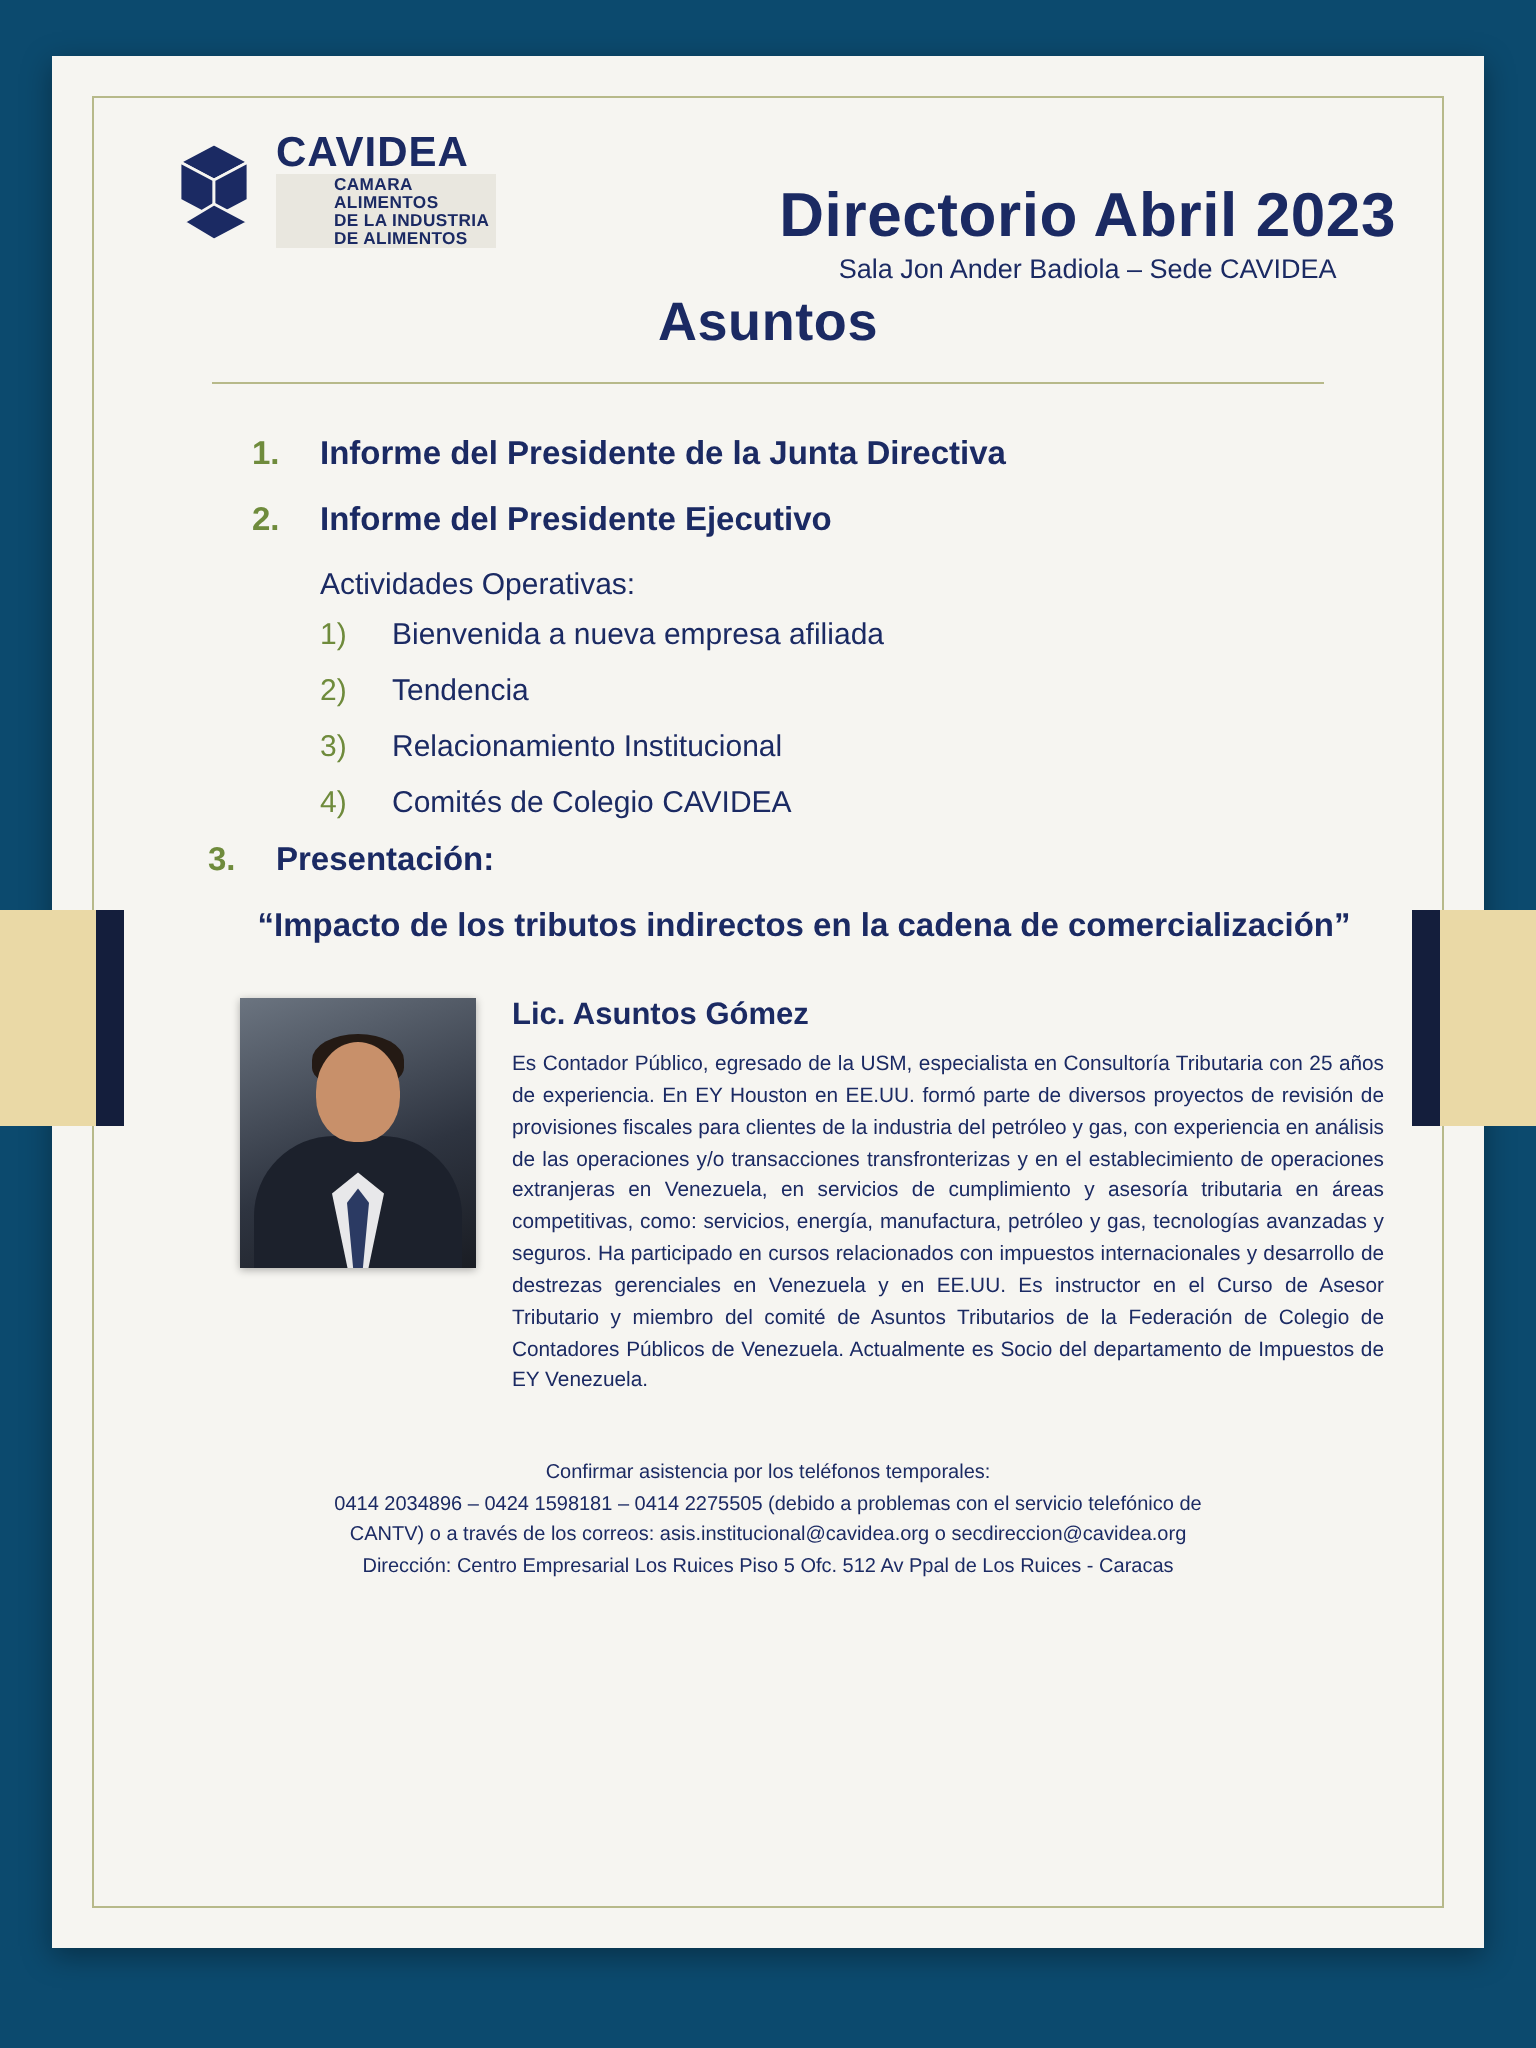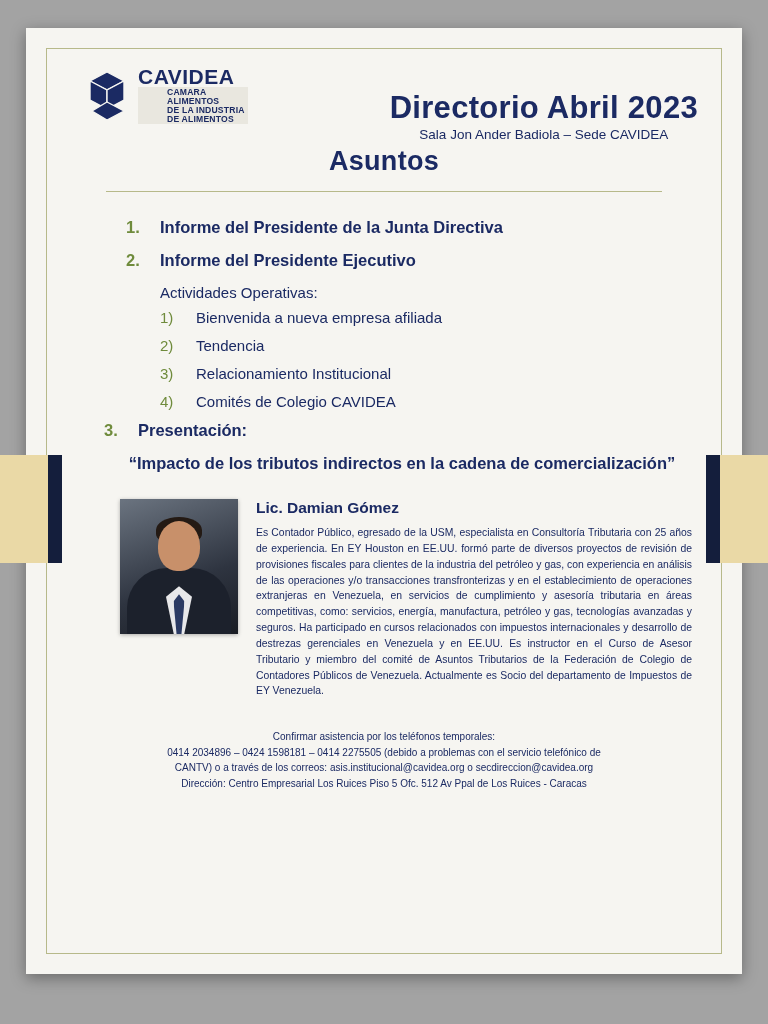--- a/index.html
+++ b/index.html
@@ -12,21 +12,21 @@
     background: #1b2a63;
     font-family: "Liberation Sans", sans-serif;
     overflow: hidden;
     position: relative;
   }
 
   
   .page {
     position: absolute;
     inset: 0;
-    background: #a3a3a3;
+    background: #0c4a6e;
   }
 
   
   .ribbon {
     position: absolute;
     top: 455px;
     height: 108px;
     width: 62px;
     background: #ead9a6;
     z-index: 3;
@@ -374,21 +374,21 @@
 
       <div class="speaker">
         <div class="photo">
           <div class="body"></div>
           <div class="shirt"></div>
           <div class="tie"></div>
           <div class="hair"></div>
           <div class="head"></div>
         </div>
         <div class="speaker-info">
-          <div class="speaker-name">Lic. Damian Gómez</div>
+          <div class="speaker-name">Lic. Asuntos Gómez</div>
           <div class="speaker-bio">Es Contador Público, egresado de la USM, especialista en Consultoría Tributaria con 25 años de experiencia. En EY Houston en EE.UU. formó parte de diversos proyectos de revisión de provisiones fiscales para clientes de la industria del petróleo y gas, con experiencia en análisis de las operaciones y/o transacciones transfronterizas y en el establecimiento de operaciones extranjeras en Venezuela, en servicios de cumplimiento y asesoría tributaria en áreas competitivas, como: servicios, energía, manufactura, petróleo y gas, tecnologías avanzadas y seguros. Ha participado en cursos relacionados con impuestos internacionales y desarrollo de destrezas gerenciales en Venezuela y en EE.UU. Es instructor en el Curso de Asesor Tributario y miembro del comité de Asuntos Tributarios de la Federación de Colegio de Contadores Públicos de Venezuela. Actualmente es Socio del departamento de Impuestos de EY Venezuela.</div>
         </div>
       </div>
 
       <div class="footer">
         <span class="footer-line">Confirmar asistencia por los teléfonos temporales:</span>
         <span class="footer-line">0414 2034896 – 0424 1598181 – 0414 2275505 (debido a problemas con el servicio telefónico de</span>
         <span class="footer-line">CANTV) o a través de los correos: asis.institucional@cavidea.org o secdireccion@cavidea.org</span>
         <span class="footer-line">Dirección: Centro Empresarial Los Ruices Piso 5 Ofc. 512 Av Ppal de Los Ruices - Caracas</span>
       </div>

